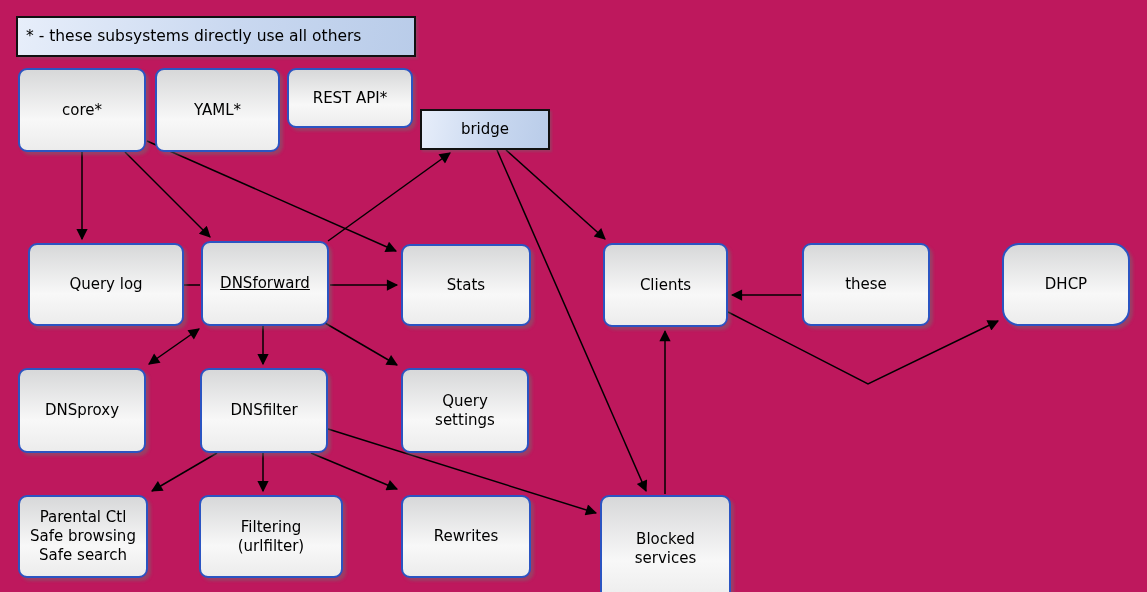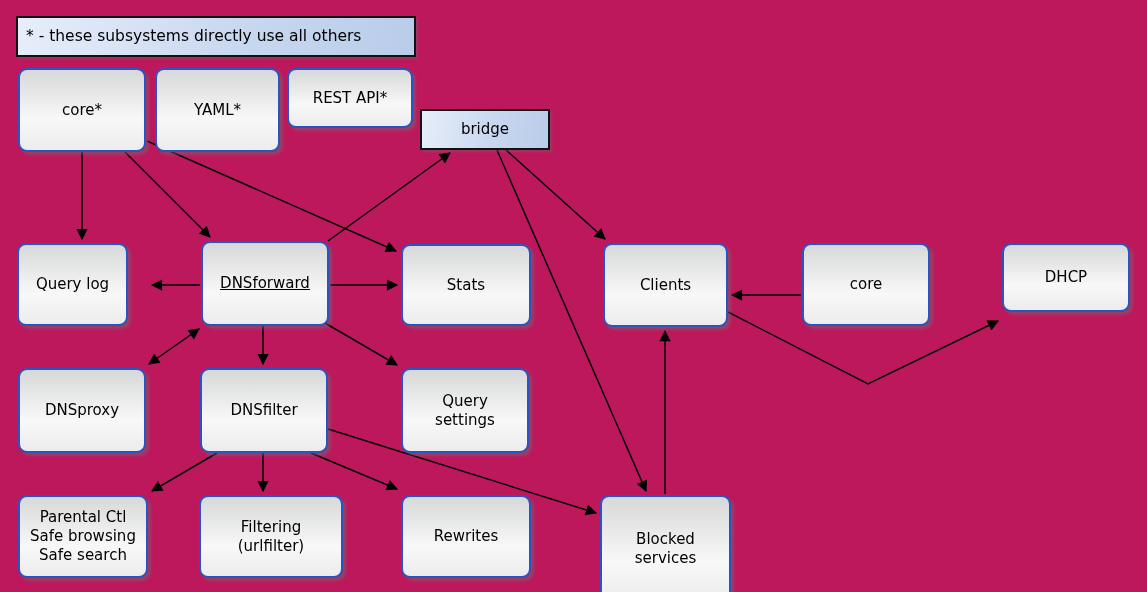--- a/index.html
+++ b/index.html
@@ -71,31 +71,31 @@
   <div class="node blue legend" style="left:16px;top:16px;width:400px;height:41px;">* - these subsystems directly use all others</div>
 
   <div class="node" style="left:18px;top:68px;width:128px;height:84px;">core*</div>
 
   <div class="node" style="left:155px;top:68px;width:125px;height:84px;">YAML*</div>
 
   <div class="node" style="left:287px;top:68px;width:126px;height:60px;">REST API*</div>
 
   <div class="node blue" style="left:420px;top:109px;width:130px;height:41px;">bridge</div>
 
-  <div class="node" style="left:17px;top:243px;width:111px;height:83px;">Query log</div>
+  <div class="node" style="left:28px;top:243px;width:156px;height:83px;">Query log</div>
 
   <div class="node" style="left:201px;top:241px;width:128px;height:85px;text-decoration:underline;">DNSforward</div>
 
   <div class="node" style="left:401px;top:244px;width:130px;height:82px;">Stats</div>
 
   <div class="node" style="left:603px;top:243px;width:125px;height:84px;text-align:center;">Clients</div>
 
-  <div class="node" style="left:802px;top:243px;width:128px;height:83px;">core</div>
+  <div class="node" style="left:802px;top:243px;width:128px;height:83px;">these</div>
 
-  <div class="node" style="left:1002px;top:243px;width:128px;height:69px;">DHCP</div>
+  <div class="node" style="left:1002px;top:243px;width:128px;height:83px;border-radius:17px;">DHCP</div>
 
   <div class="node" style="left:18px;top:368px;width:128px;height:85px;">DNSproxy</div>
 
   <div class="node" style="left:200px;top:368px;width:128px;height:85px;">DNSfilter</div>
 
   <div class="node" style="left:401px;top:368px;width:128px;height:85px;">Query
 settings</div>
 
   <div class="node" style="left:18px;top:495px;width:130px;height:83px;">Parental Ctl
 Safe browsing

